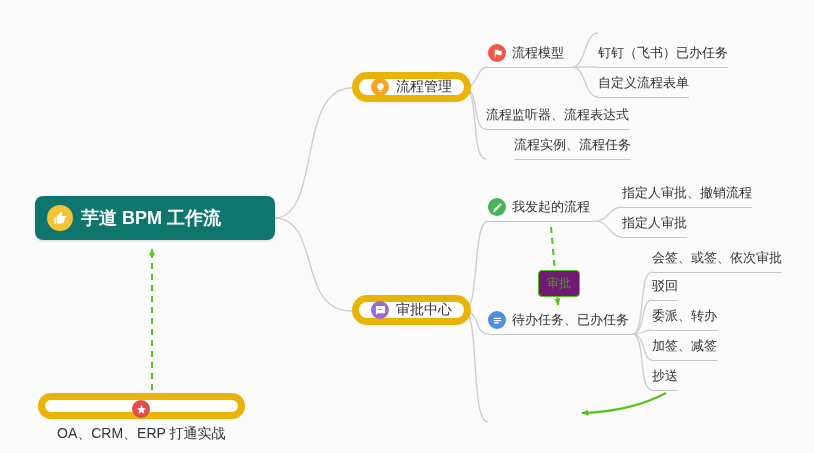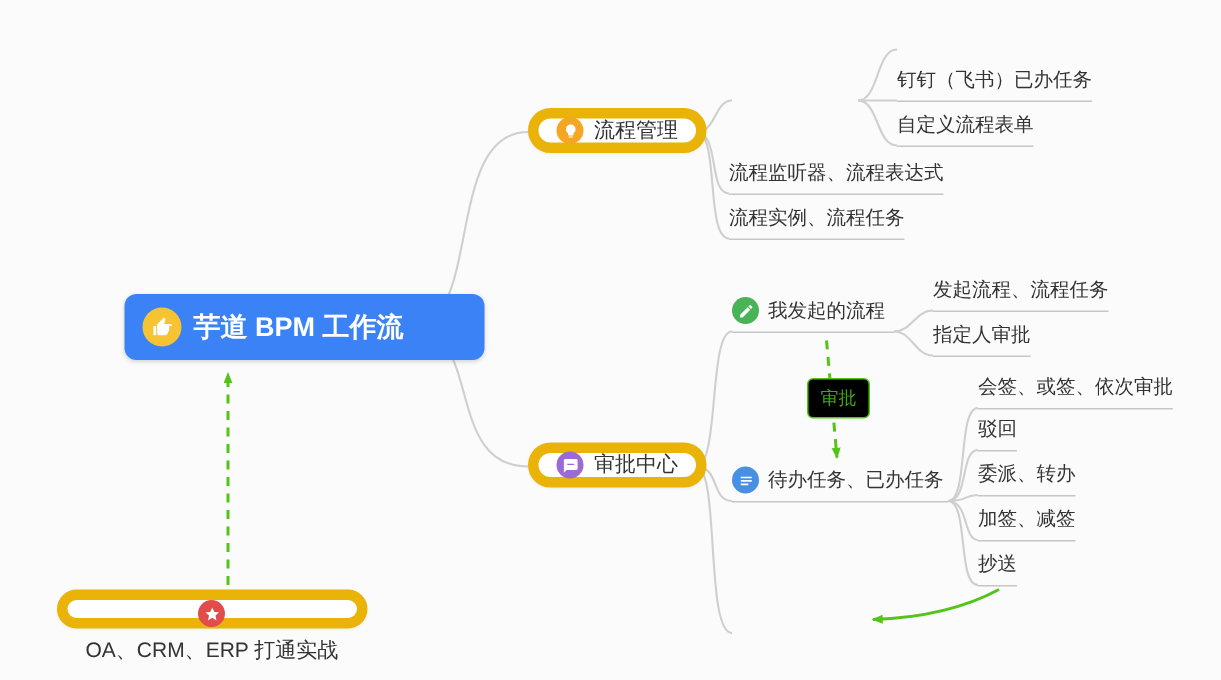--- a/index.html
+++ b/index.html
@@ -9,24 +9,23 @@
     font-family:"Liberation Sans","DejaVu Sans",sans-serif;
     color:#333;
   }
   .canvas{position:relative;width:814px;height:453px;}
   .canvas > svg.wires{position:absolute;left:0;top:0;z-index:0;}
   .node{position:absolute;z-index:1;box-sizing:border-box;}
 
   
   .root-topic{
     left:35px;top:196px;width:240px;height:44px;
-    background:#3b82f6;border-radius:8px;
+    background:#0f766e;border-radius:8px;
     display:flex;align-items:center;gap:8px;padding:0 12px;
     box-shadow:0 1px 3px rgba(0,0,0,.15);
-    margin-left:48px;
   }
   .root-topic .label{color:#fff;font-size:18px;font-weight:bold;white-space:nowrap;}
 
   
   .box-topic{
     background:#fff;border:7px solid #eab308;border-radius:15px;
     display:flex;align-items:center;gap:7px;padding:0 12px;
     height:30px;font-size:14px;white-space:nowrap;
     box-shadow:0 1px 2px rgba(0,0,0,.05);
   }
@@ -52,22 +51,22 @@
   .icn.yellow{background:#F6C332;}
   .icn.orange{background:#F5A623;}
   .icn.red{background:#F0564A;}
   .icn.green{background:#49B357;}
   .icn.blue{background:#4A90E2;}
   .icn.purple{background:#9B6BD3;}
   .icn.crimson{background:#E24C4B;}
 
   
   .badge{
-    left:538px;top:252px;z-index:2;
-    background:#000000;border:1px solid #52C41A;border-radius:4px;
+    left:538px;top:270px;z-index:2;
+    background:#701a75;border:1px solid #52C41A;border-radius:4px;
     color:#44A617;font-size:12px;padding:4px 8px;white-space:nowrap;
   }
 </style>
 </head>
 <body>
 
 <div class="canvas">
 
   <svg class="wires" width="814" height="453" viewBox="0 0 814 453">
     <defs>
@@ -120,32 +119,40 @@
 
   <div class="node box-topic process">
     <span class="icn orange">
       <svg viewBox="0 0 24 24">
           <path d="M9 21h6v-1.5H9V21zm3-19C8.1 2 5 5.1 5 9c0 2.4 1.2 4.5 3 5.7V17c0 .55.45 1 1 1h6c.55 0 1-.45 1-1v-2.3c1.8-1.2 3-3.3 3-5.7 0-3.9-3.1-7-7-7z"></path>
         </svg>
     </span>
     <span>流程管理</span>
   </div>
 
+  <div class="node leaf" style="left:488px;top:44px;width:84px;">
+    <span class="icn red">
+      <svg viewBox="0 0 24 24">
+          <path d="M6 2v20h2v-8h5.5l1 2H21V6h-6.5l-1-2H6z"></path>
+        </svg>
+    </span>
+    <span>流程模型</span>
+  </div>
 
   <div class="node leaf" style="left:598px;top:44px;">
     <span>钉钉（飞书）已办任务</span>
   </div>
   <div class="node leaf" style="left:598px;top:74px;">
     <span>自定义流程表单</span>
   </div>
 
   <div class="node leaf" style="left:486px;top:106px;">
     <span>流程监听器、流程表达式</span>
   </div>
-  <div class="node leaf" style="left:486px;top:136px;">
+  <div class="node leaf" style="left:514px;top:136px;">
     <span>流程实例、流程任务</span>
   </div>
 
   <div class="node box-topic approval">
     <span class="icn purple">
       <svg viewBox="0 0 24 24">
           <path d="M20 2H4c-1.1 0-2 .9-2 2v18l4-4h14c1.1 0 2-.9 2-2V4c0-1.1-.9-2-2-2zM7 9h10v2H7V9z"></path>
         </svg>
     </span>
     <span>审批中心</span>
@@ -154,21 +161,21 @@
   <div class="node leaf" style="left:488px;top:198px;width:108px;">
     <span class="icn green">
       <svg viewBox="0 0 24 24">
           <path d="M3 17.25V21h3.75L17.8 9.94l-3.75-3.75L3 17.25zM20.71 7.04c.39-.39.39-1.02 0-1.41l-2.34-2.34a.9959.9959 0 0 0-1.41 0l-1.83 1.83 3.75 3.75 1.83-1.83z"></path>
         </svg>
     </span>
     <span>我发起的流程</span>
   </div>
 
   <div class="node leaf" style="left:622px;top:184px;">
-    <span>发起流程、流程任务</span>
+    <span>指定人审批、撤销流程</span>
   </div>
   <div class="node leaf" style="left:622px;top:214px;">
     <span>指定人审批</span>
   </div>
 
   <div class="node leaf" style="left:488px;top:311px;width:144px;">
     <span class="icn blue">
       <svg viewBox="0 0 24 24">
           <path d="M4 6h16v2.5H4V6zm0 5h16v2.5H4V11zm0 5h11v2.5H4V16z"></path>
         </svg>

